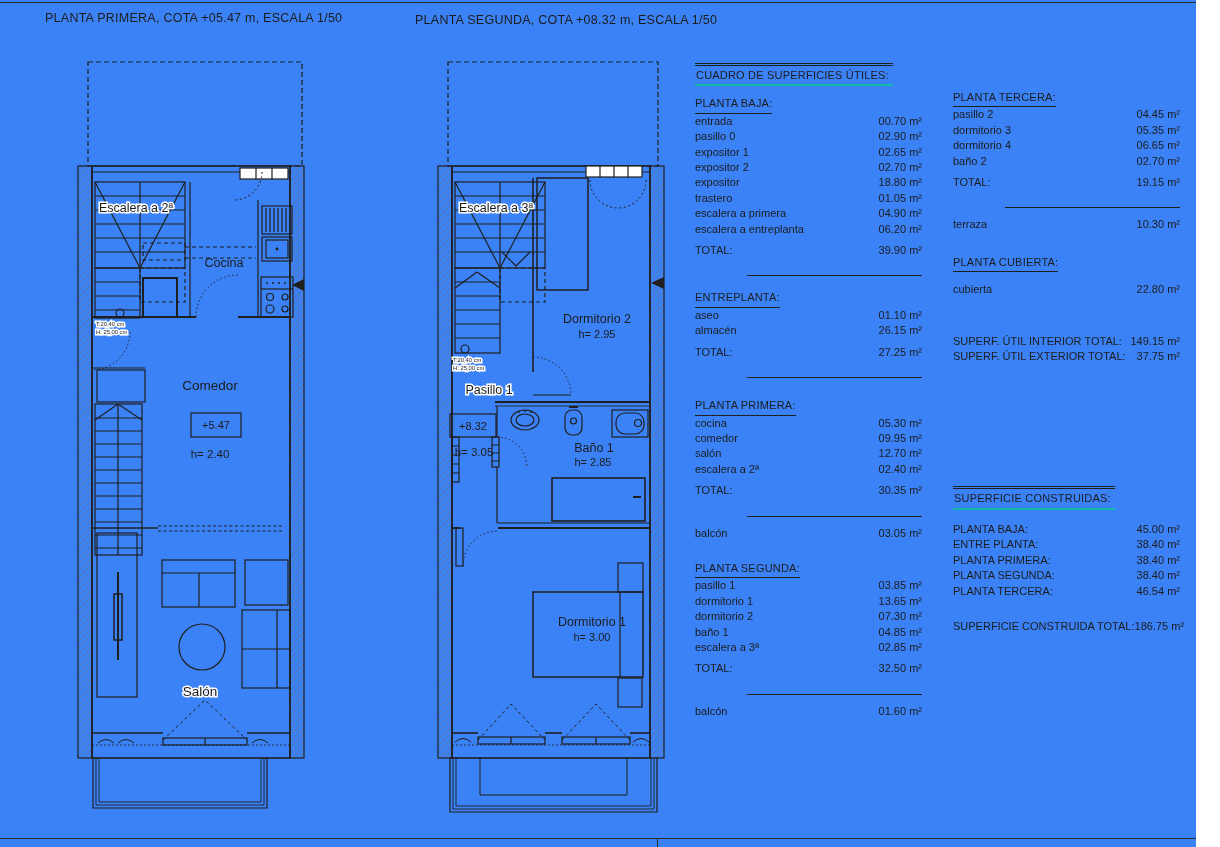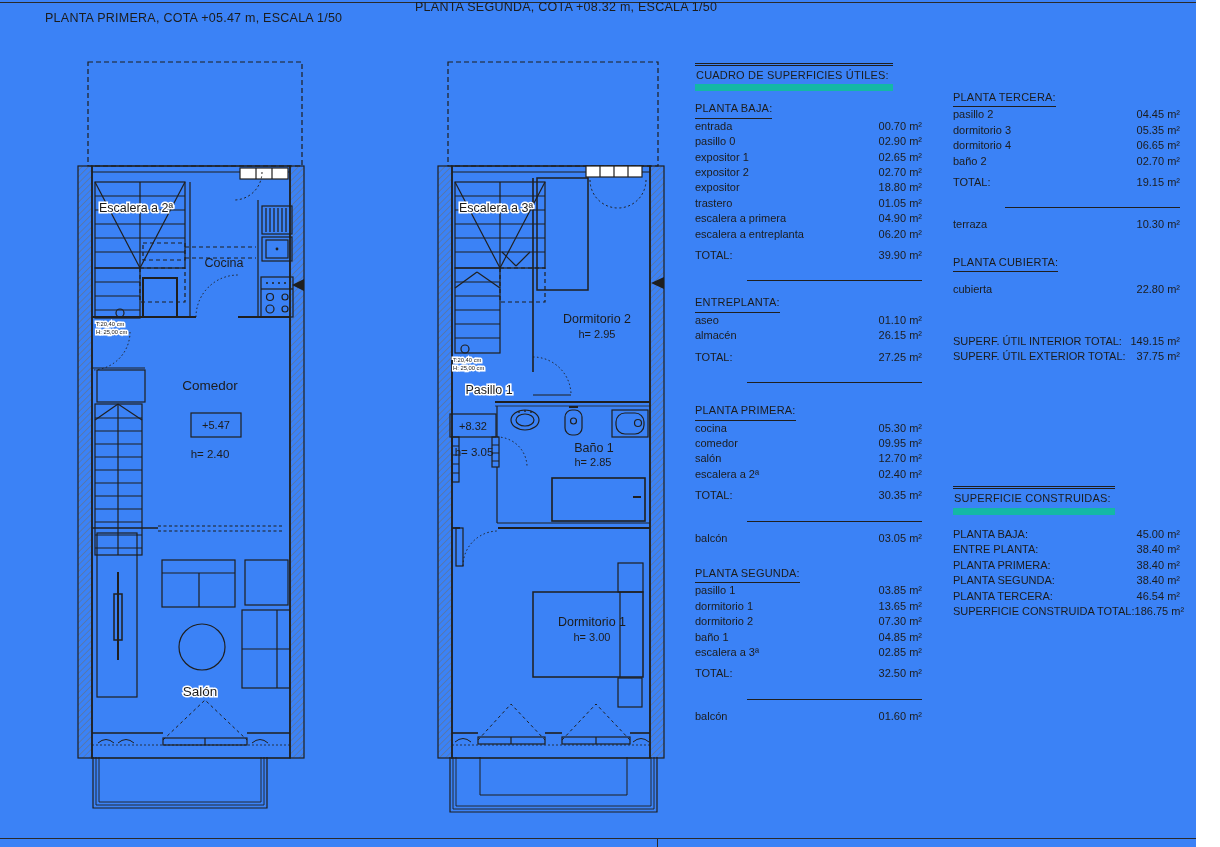--- a/index.html
+++ b/index.html
@@ -4,21 +4,21 @@
 <style>
   html,body{margin:0;padding:0;background:#fff;}
   .page{position:relative;width:1196px;height:847px;background:#3b82f6;overflow:hidden;
         font-family:"Liberation Sans",sans-serif;color:#1f1f1f;}
   .frame-line{position:absolute;background:#2a2a2a;}
   .plan-title{position:absolute;font-size:12.5px;letter-spacing:.25px;white-space:nowrap;color:#1c1c1c;}
   svg text{font-family:"Liberation Sans",sans-serif;fill:#1c1c1c;}
   .halo{paint-order:stroke;stroke:#ffffff;stroke-width:3px;}
   
   .col{position:absolute;width:227px;font-size:11px;line-height:15.4px;color:#1c1c1c;}
-  .main-h{display:inline-block;border-top:3px double #1f1f1f;border-bottom:7px solid #14b8a6;
+  .main-h{display:inline-block;border-top:3px double #1f1f1f;border-bottom:2px solid #14b8a6;
           padding:2px 4px 1px 1px;letter-spacing:.2px;white-space:nowrap;}
   .sect-name{display:inline-block;border-bottom:1px solid #1f1f1f;padding-bottom:1px;letter-spacing:.2px;white-space:nowrap;}
   .srow{display:flex;justify-content:space-between;}
   .srow .lbl{white-space:nowrap;}
   .srow .val{white-space:nowrap;padding-left:26px;}
   .trow{display:flex;margin-top:6px;}
   .trow .fillline{flex:1;margin-left:14px;border-bottom:1.5px solid #1f1f1f;text-align:right;padding-bottom:17px;white-space:nowrap;}
   .xrow{display:flex;justify-content:space-between;margin-top:9px;gap:22px;}
   .urow{display:flex;justify-content:space-between;white-space:nowrap;}
 </style>
@@ -26,21 +26,21 @@
 <body>
 
 <div class="page">
 
   <div class="frame-line" style="left:0;top:2px;width:1220px;height:1px;"></div>
   <div class="frame-line" style="left:1207px;top:2px;width:1px;height:836px;"></div>
   <div class="frame-line" style="left:0;top:838px;width:1208px;height:1px;"></div>
   <div class="frame-line" style="left:657px;top:838px;width:1px;height:9px;"></div>
 
   <div class="plan-title" style="left:45px;top:11px;">PLANTA PRIMERA, COTA +05.47 m, ESCALA 1/50</div>
-  <div class="plan-title" style="left:415px;top:0;">PLANTA SEGUNDA, COTA +08.32 m, ESCALA 1/50</div>
+  <div class="plan-title" style="left:415px;top:13px;">PLANTA SEGUNDA, COTA +08.32 m, ESCALA 1/50</div>
 
   <svg style="position:absolute;left:70px;top:50px;" width="250" height="770" viewBox="70 50 250 770">
     <defs>
       <pattern id="h1" width="4.5" height="4.5" patternUnits="userSpaceOnUse" patternTransform="rotate(45)">
         <line x1="0" y1="0" x2="0" y2="4.5" stroke="#6e6e6e" stroke-width="1"></line>
       </pattern>
     </defs>
     <g stroke="#1f1f1f" fill="none" stroke-width="1.2">
       <rect x="88" y="62" width="214" height="104" stroke-dasharray="5 3"></rect>
       <rect x="78" y="166" width="14" height="592" fill="url(#h1)"></rect>
@@ -473,20 +473,20 @@
           </div>
         <div class="srow">
             <span class="lbl">PLANTA SEGUNDA:</span>
             <span class="val">38.40 m²</span>
           </div>
         <div class="srow">
             <span class="lbl">PLANTA TERCERA:</span>
             <span class="val">46.54 m²</span>
           </div>
       </div>
-      <div class="urow" style="margin-top:0;">
+      <div class="urow" style="margin-top:20px;">
           <span>SUPERFICIE CONSTRUIDA TOTAL:</span>
           <span>186.75 m²</span>
         </div>
     </div>
   </div>
 
 </div>
 
 </body></html>

